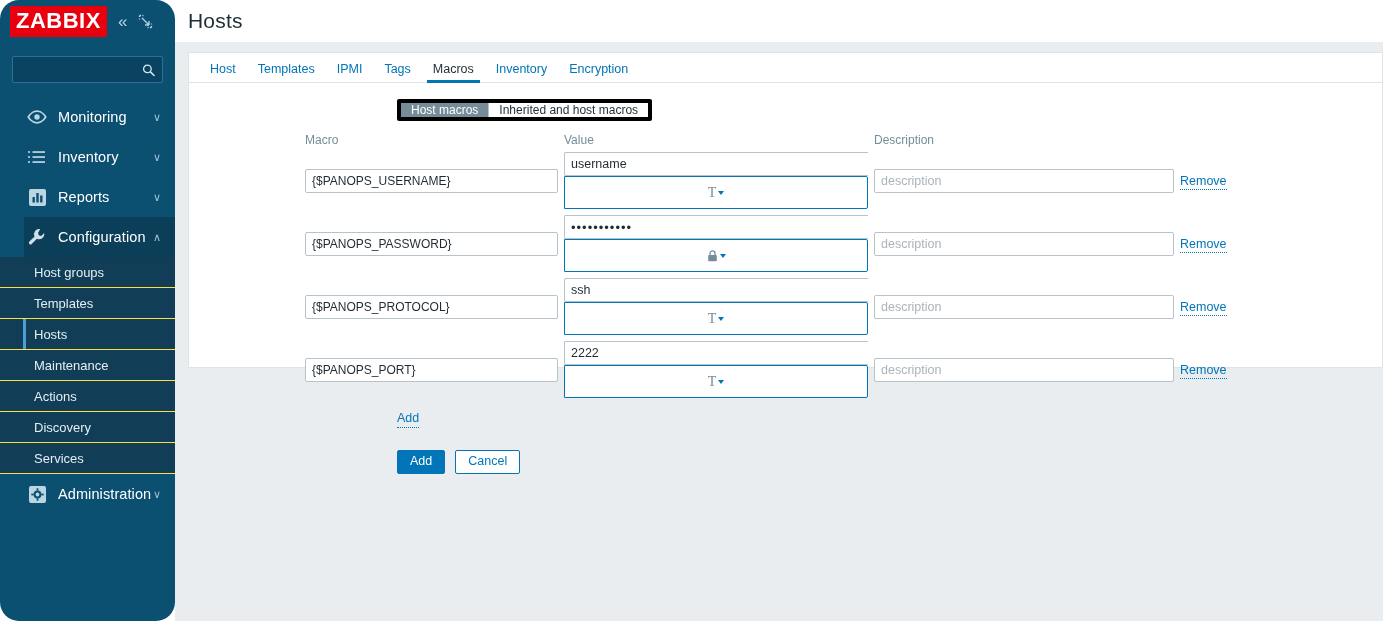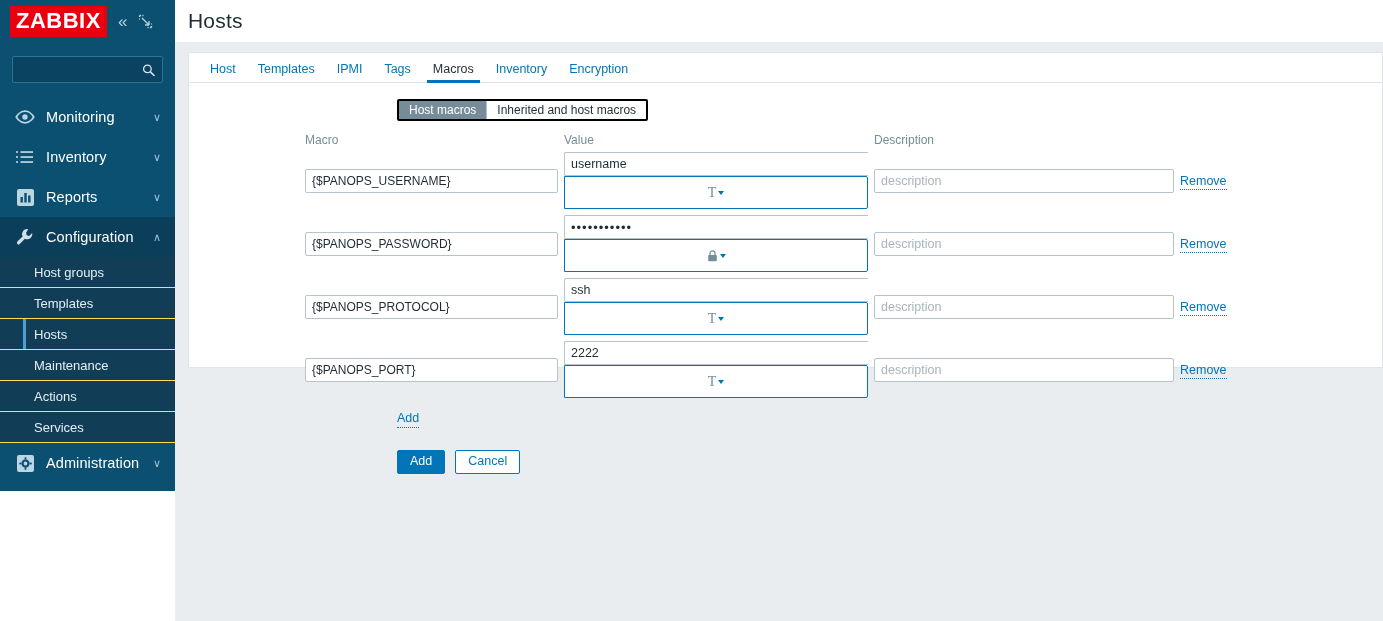--- a/index.html
+++ b/index.html
@@ -8,26 +8,27 @@
     width: 1383px; height: 621px;
     overflow: hidden;
     background: #ffffff;
     font-family: "Liberation Sans", sans-serif;
     -webkit-font-smoothing: antialiased;
   }
   #app { position: relative; width: 1383px; height: 621px; display: flex; }
 
   
   #sidebar {
-    width: 175px; height: 491px;
+    width: 175px; height: 621px;
     background: #0b4f71;
     flex: 0 0 175px;
     position: relative;
     color: #ffffff;
     overflow: hidden;
+    border-radius: 19px;
   }
   .logo-row {
     height: 42px;
     display: flex; align-items: center;
     padding-left: 10px;
     gap: 10px;
   }
   .logo-mark {
     background: #e8000f;
     color: #ffffff;
@@ -71,23 +72,23 @@
     position: absolute; right: 7px; top: 50%;
     transform: translateY(-50%);
     width: 13px; height: 13px;
     pointer-events: none;
   }
 
   .nav { margin-top: 8px; }
   .nav-item {
     height: 40px;
     display: flex; align-items: center;
-    padding-left: 12px;
-    cursor: pointer;
-    position: relative;
+    cursor: pointer;
+    position: relative;
+    margin-left: 24px;
   }
   .nav-item .nav-ico {
     width: 26px; height: 22px;
     display: flex; align-items: center; justify-content: center;
     flex: 0 0 26px;
     margin-right: 8px;
   }
   .nav-item .nav-label {
     font-size: 14.5px;
     color: #ffffff;
@@ -178,21 +179,21 @@
     height: 3px;
     background: #0275b8;
   }
 
   .form-body { padding: 16px 0 0 0; }
 
   
   .seg {
     display: inline-flex;
     margin-left: 208px;
-    border: 2px solid #000000;
+    border: 4px solid #000000;
     border-radius: 2px;
     overflow: hidden;
     height: 22px;
   }
   .seg-btn {
     font-size: 12px;
     padding: 0 10px;
     display: flex; align-items: center;
     background: #ffffff;
     color: #1f2c33;
@@ -401,20 +402,24 @@
         <div class="sub-item">
           <span class="sub-strip"></span>
           <span>Maintenance</span>
         </div>
         <div class="sub-item">
           <span class="sub-strip"></span>
           <span>Actions</span>
         </div>
         <div class="sub-item">
           <span class="sub-strip"></span>
+          <span>Discovery</span>
+        </div>
+        <div class="sub-item">
+          <span class="sub-strip"></span>
           <span>Services</span>
         </div>
       </div>
 
       <div class="nav-item">
         <span class="nav-ico">
           <svg width="19" height="19" viewBox="0 0 19 19">
             <rect x="1" y="1" width="17" height="17" rx="2" fill="#bcd5e3"></rect>
             <path d="M9.5 5.6 a3.9 3.9 0 1 0 0 7.8 a3.9 3.9 0 0 0 0 -7.8 z M9.5 7.6 a1.9 1.9 0 1 1 0 3.8 a1.9 1.9 0 0 1 0 -3.8 z" fill="#0b4f71"></path>
             <g fill="#0b4f71">

